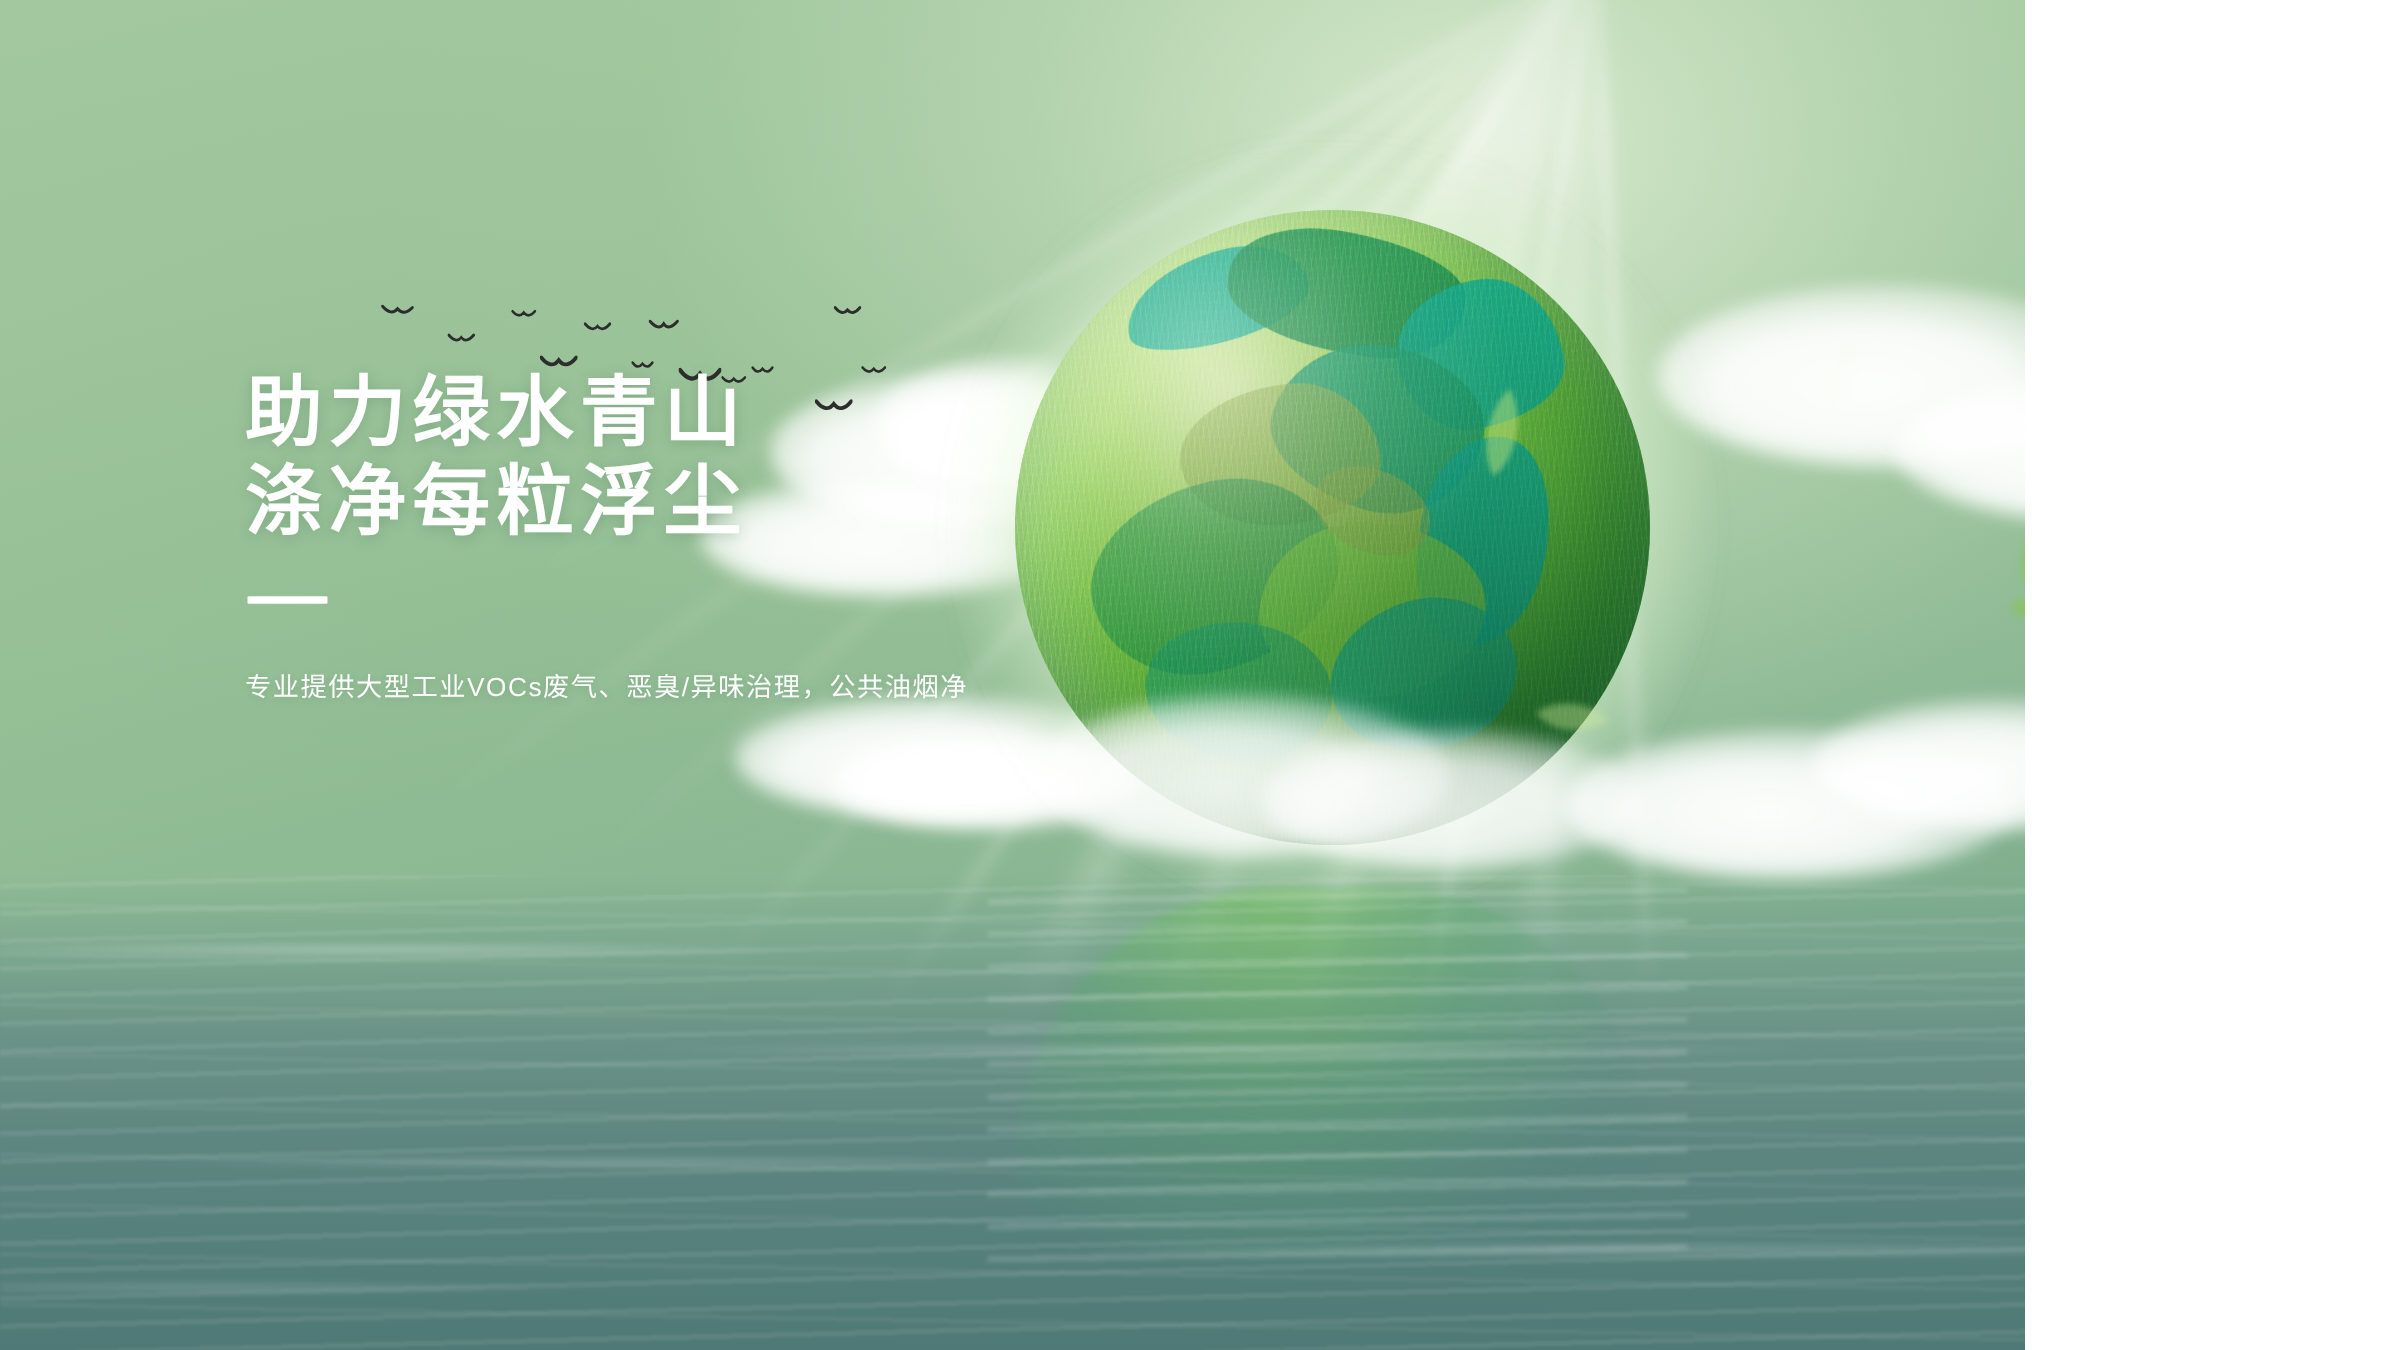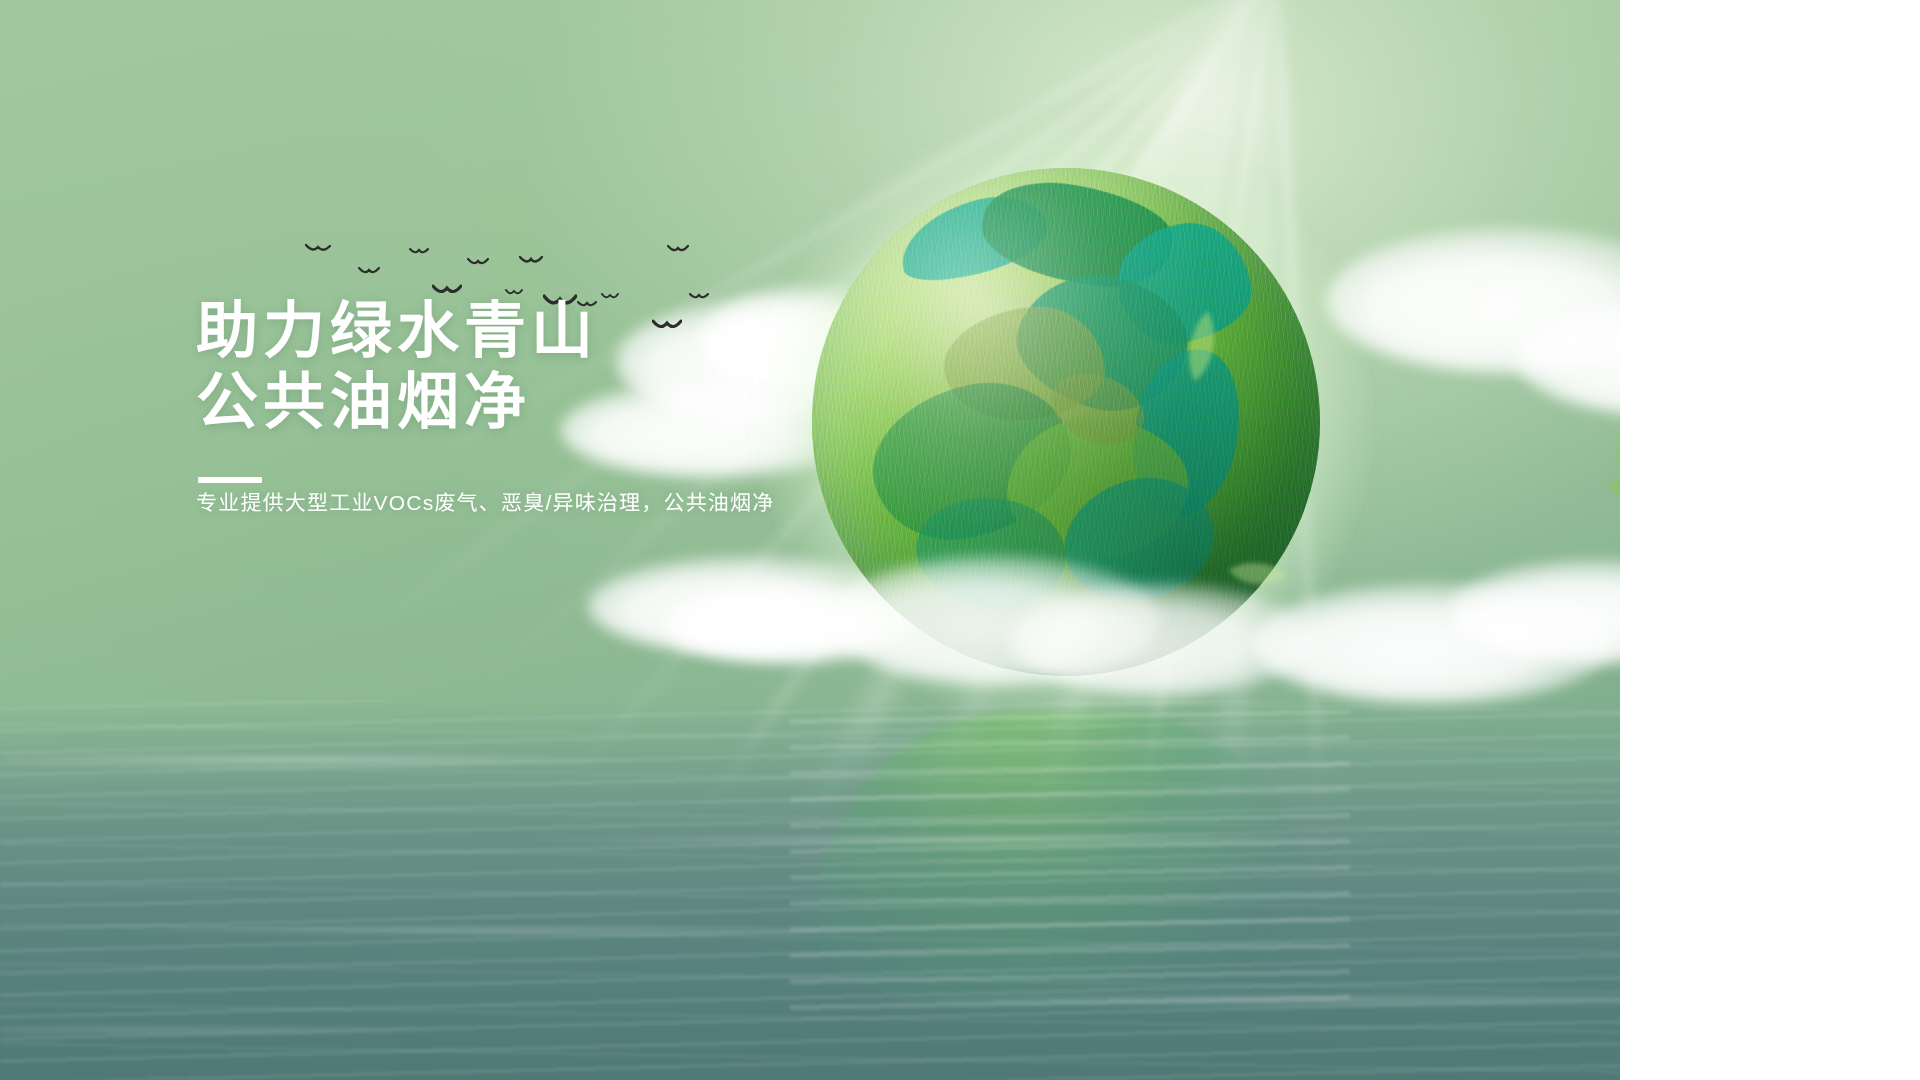--- a/index.html
+++ b/index.html
@@ -212,20 +212,21 @@
     text-shadow:0 2px 10px rgba(60,110,80,0.28);
   }
   .headline .ln { display:block; white-space:nowrap; }
   .accent-rule {
     width:64px; height:6px;
     background:#ffffff;
     margin:40px 0 0 2px;
     border-radius:1px;
   }
   .subcopy {
+    margin-top:48px;
     color:#ffffff;
     font-size:21px;
     line-height:1.95;
     letter-spacing:1.2px;
     font-weight:400;
     text-shadow:0 1px 6px rgba(60,110,80,0.22);
   }
   .subcopy .sl { display:block; }
 </style>
 </head>
@@ -426,21 +427,21 @@
   </div>
   <div class="leaf" style="left:1228px; top:560px; transform:rotate(28deg); opacity:.40; filter:blur(2.6px); z-index:23;">
     <svg width="58" height="30" viewBox="0 0 58 30">
       <path d="M2 24 C12 4 40 -4 56 2 C44 24 18 32 2 24 Z" fill="#cdeb9a"></path>
     </svg>
   </div>
 
   <div class="copy">
     <h1 class="headline">
       <span class="ln">助力绿水青山</span>
-      <span class="ln">公共油烟净</span>
+      <span class="ln">涤净每粒浮尘</span>
     </h1>
     <div class="accent-rule"></div>
     <p class="subcopy">
       <span class="sl">专业提供大型工业VOCs废气、恶臭/异味治理，公共油烟净</span>
     </p>
   </div>
 
 </div>
 
 </body></html>

